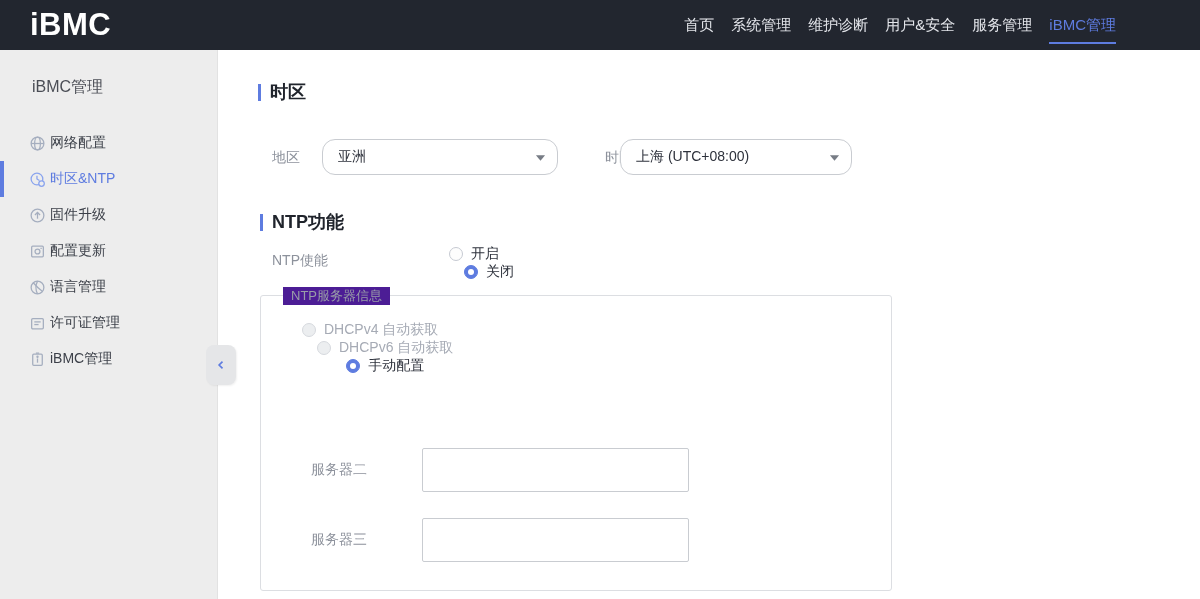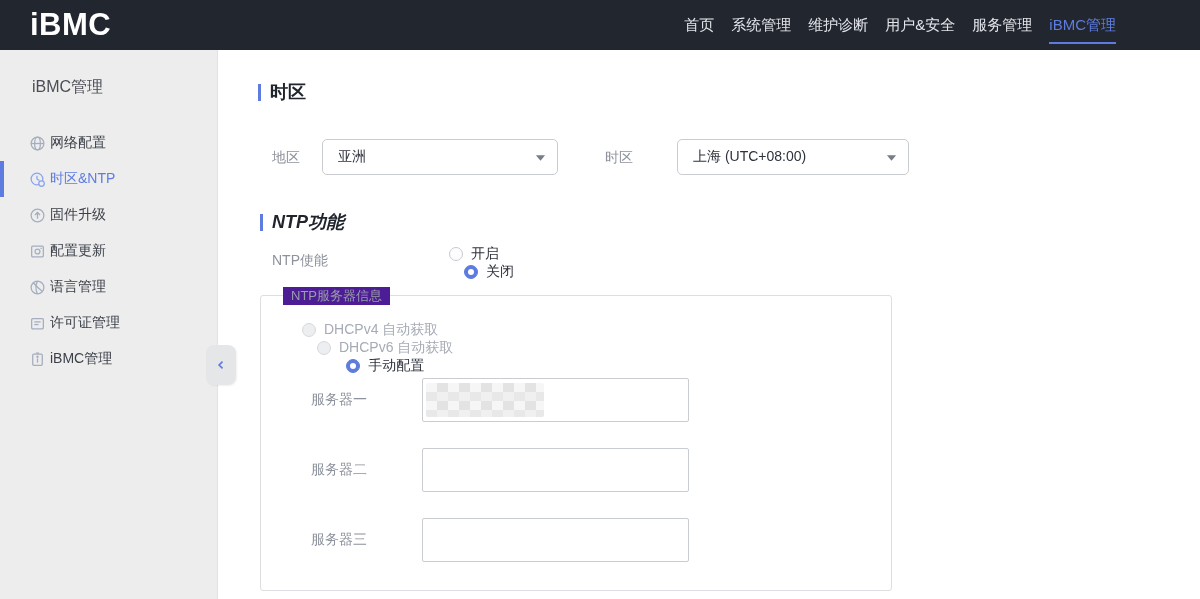--- a/index.html
+++ b/index.html
@@ -32,30 +32,30 @@
   .collapse-tab { position:absolute; left:206px; top:345px; width:30px; height:40px;
                   background:#e5e6e8; border-radius:8px; display:flex; align-items:center; justify-content:center;
                   cursor:pointer; box-shadow:1px 1px 2px rgba(0,0,0,.06); }
   .collapse-tab svg { width:12px; height:12px; color:#5e7ce0; }
 
   
   .sec-title { position:absolute; display:flex; align-items:center; }
   .sec-title .bar { width:3px; height:17px; background:#5e7ce0; margin-right:9px; }
   .sec-title .txt { font-size:18px; font-weight:700; color:#20242c; }
   #title-timezone { left:258px; top:80px; }
-  #title-ntp { left:260px; top:210px;font-style:italic; }
+  #title-ntp { left:260px; top:210px; }
 
   .field-label { position:absolute; font-size:14px; color:#8d929c; }
 
-  .select { position:absolute; height:36px; top:139px; border:1px solid #c9ccd1; border-radius:5px;
+  .select { position:absolute; height:36px; top:139px; border:1px solid #c9ccd1; border-radius:13px;
             background:#fff; display:flex; align-items:center; padding:0 18px 0 15px;
             font-size:14px; color:#2e323c; cursor:pointer; }
   .select .caret { position:absolute; right:11px; top:14px; width:11px; height:8px; color:#777c85; }
   #region-select { left:322px; width:236px; }
-  #timezone-select { left:677px; width:232px;align-items:center; }
+  #timezone-select { left:620px; width:232px;align-items:center; }
   #region-label { left:272px; top:149px; }
   #timezone-label { left:605px; top:149px; }
   #ntp-enable-label { left:272px; top:252px; }
 
   .radio-row { position:absolute; display:flex; align-items:center;flex-direction:column; }
   #enable-radios { left:434px; top:245px; height:28px; }
   .radio { width:14px; height:14px; border:1px solid #c6cad2; border-radius:50%; background:#fdfdfd; position:relative; flex:none; cursor:pointer; }
   .radio.selected { border-color:#5e7ce0; background:#5e7ce0; }
   .radio.selected::after { content:""; position:absolute; left:3px; top:3px; width:6px; height:6px; background:#fff; border-radius:50%; }
   .radio.disabled { background:#eceef0; border-color:#d6d9de; cursor:default; }
@@ -239,27 +239,20 @@
         <span class="radio-group disabled">
           <span class="radio disabled"></span>
           <span class="radio-label">DHCPv6 自动获取</span>
         </span>
         <span class="radio-group">
           <span class="radio selected"></span>
           <span class="radio-label">手动配置</span>
         </span>
       </div>
 
-      <div class="srv-row r0">
-        <span class="srv-label">服务器一</span>
-        <span class="srv-input-wrap">
-          <input class="srv-input" type="text" value="" style="">
-          <span class="mosaic"></span>
-        </span>
-      </div>
 
       <div class="srv-row r1">
         <span class="srv-label">服务器二</span>
         <span class="srv-input-wrap">
           <input class="srv-input" type="text" value="" style="">
         </span>
       </div>
 
       <div class="srv-row r2">
         <span class="srv-label">服务器三</span>

